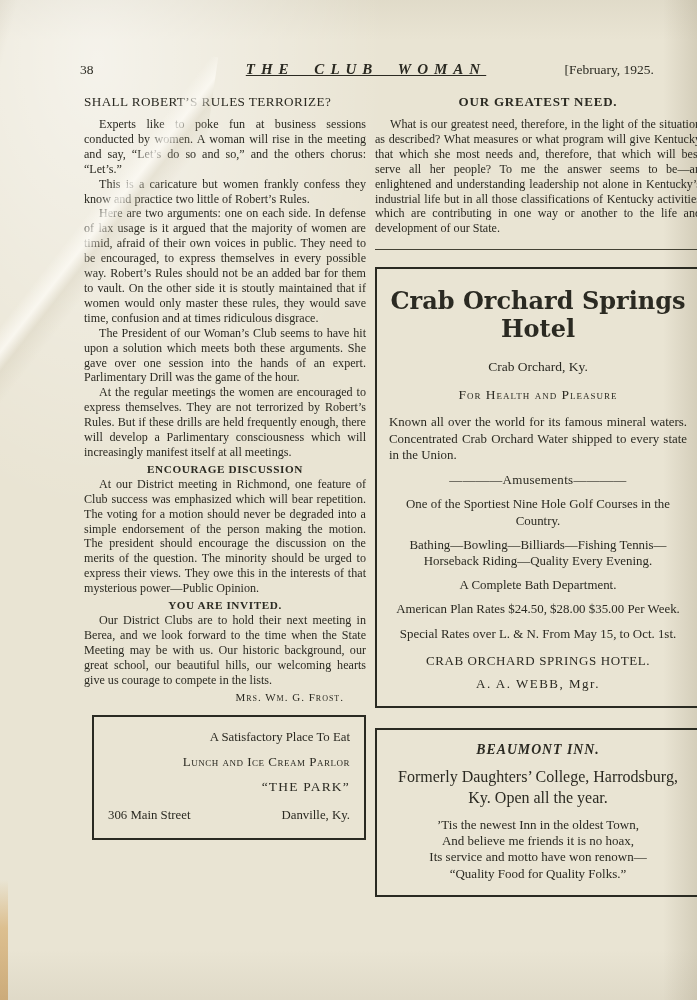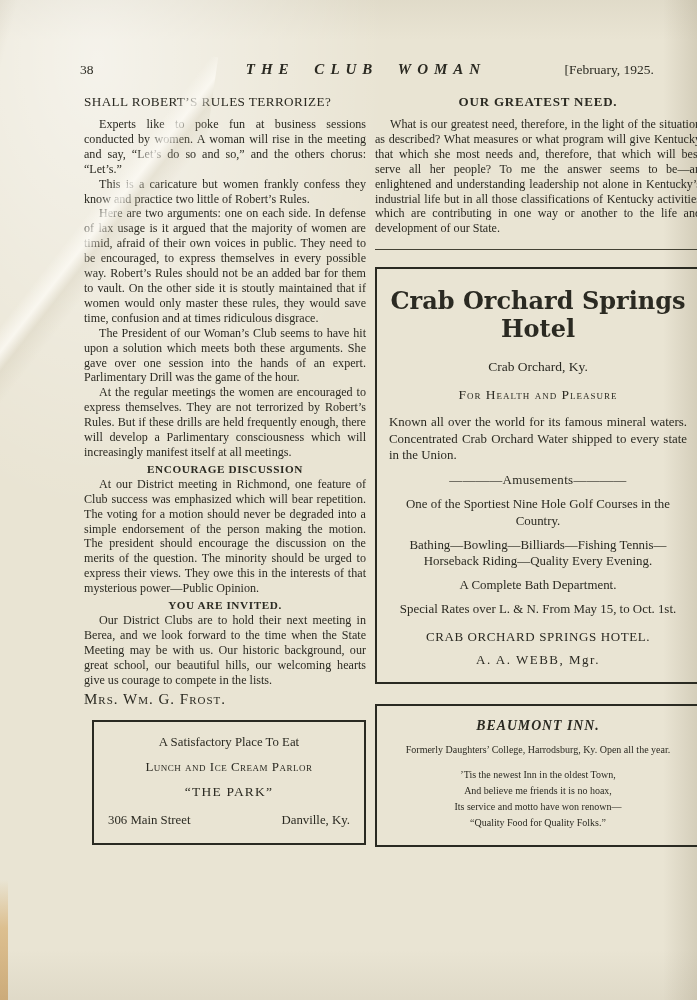--- a/index.html
+++ b/index.html
@@ -29,21 +29,21 @@
     position:absolute;left:0;bottom:0;width:8px;height:120px;
     background:linear-gradient(to top,#c79f66,#d9b67f 60%,rgba(217,182,127,0));
     opacity:.8;
   }
   
   .page-header{position:relative;height:24px;margin-bottom:16px;font-size:13.5px;}
   .page-num{position:absolute;left:-4px;bottom:0;}
   .journal-title{
     position:absolute;left:50%;transform:translateX(-50%);bottom:0;
     font-style:italic;font-weight:bold;font-size:15px;
-    letter-spacing:6px;word-spacing:10px;white-space:nowrap;
+    letter-spacing:6px;word-spacing:10px;white-space:nowrap;text-decoration:underline;
   }
   .issue-date{position:absolute;right:-6px;bottom:0;font-size:13.5px;}
   
   .columns{display:flex;gap:9px;align-items:flex-start;}
   .col-left{width:282px;flex:none;}
   .col-right{width:326px;flex:none;}
   .article-title{
     font-size:13.2px;font-weight:normal;letter-spacing:.4px;margin:0 0 7px 0;
   }
   .body-p{
@@ -52,26 +52,26 @@
   }
   .subhead{
     text-align:center;font-size:11.2px;font-weight:bold;letter-spacing:.6px;
     margin:3px 0 2px 0;
   }
   .head-center{
     text-align:center;font-size:13px;font-weight:bold;letter-spacing:.8px;
     margin:0 0 7px 0;
   }
   .signature{
-    padding-right:22px;font-variant:small-caps;
-    font-size:15px;letter-spacing:1px;margin-top:3px;
+    text-align:right;padding-right:22px;font-variant:small-caps;
+    font-size:11px;letter-spacing:1px;margin-top:3px;
   }
   
   .ad-box{border:2px solid #2a2a22;}
-  .ad-park{margin-top:12px;margin-left:8px;padding:13px 14px 15px;text-align:center;}
+  .ad-park{margin-top:12px;margin-left:8px;padding:13px 14px 15px;text-align:right;}
   .park-line1{font-size:12.8px;}
   .park-line2{font-variant:small-caps;font-size:13px;letter-spacing:.5px;margin-top:9px;}
   .park-name{font-size:13.5px;letter-spacing:1.2px;margin-top:9px;}
   .park-row{display:flex;justify-content:space-between;margin-top:13px;font-size:12.8px;}
   
   .divider{border:none;border-top:1.4px solid #434134;margin:13px 0 17px 0;}
   .ad-crab{padding:12px 12px 14px;text-align:center;}
   .crab-title{
     font-family:"DejaVu Serif","Liberation Serif",serif;
     font-weight:bold;font-size:24px;line-height:28px;margin:6px 0 16px 0;
@@ -79,22 +79,22 @@
   .crab-loc{font-size:13.5px;margin-top:13px;}
   .crab-tag{font-variant:small-caps;font-size:13.5px;letter-spacing:1px;margin-top:12px;}
   .crab-body{font-size:12.9px;line-height:16.4px;text-align:justify;margin-top:11px;}
   .crab-amuse{font-size:13px;margin-top:9px;letter-spacing:.3px;}
   .crab-center{font-size:12.9px;line-height:16.2px;margin-top:8px;}
   .crab-name{font-size:13px;letter-spacing:.6px;margin-top:11px;}
   .crab-mgr{font-size:13px;letter-spacing:1.5px;margin-top:7px;}
   
   .ad-beaumont{margin-top:20px;padding:10px 13px 13px;text-align:center;}
   .bmt-title{font-style:italic;font-weight:bold;font-size:13.8px;letter-spacing:1px;margin-top:2px;}
-  .bmt-info{font-size:10px;line-height:16px;margin-top:8px;}
-  .bmt-poem{margin-top:9px;font-size:10px;line-height:16.2px;}
+  .bmt-info{font-size:16px;line-height:21px;margin-top:8px;}
+  .bmt-poem{margin-top:9px;font-size:13px;line-height:16.2px;}
 </style>
 </head>
 <body>
 
 <div class="page">
   <div class="crease"></div>
   <div class="edge-tan"></div>
 
   <div class="page-header">
     <span class="page-num">38</span>
@@ -139,20 +139,21 @@
 
       <div class="ad-box ad-crab">
         <div class="crab-title">Crab Orchard Springs Hotel</div>
         <div class="crab-loc">Crab Orchard, Ky.</div>
         <div class="crab-tag">For Health and Pleasure</div>
         <div class="crab-body">Known all over the world for its famous mineral waters.  Concentrated Crab Orchard Water shipped to every state in the Union.</div>
         <div class="crab-amuse">————Amusements————</div>
         <div class="crab-center">One of the Sportiest Nine Hole Golf Courses in the Country.</div>
         <div class="crab-center">Bathing—Bowling—Billiards—Fishing Tennis—Horseback Riding—Quality Every Evening.</div>
         <div class="crab-center">A Complete Bath Department.</div>
+        <div class="crab-center">American Plan Rates $24.50, $28.00 $35.00 Per Week.</div>
         <div class="crab-center">Special Rates over L. &amp; N. From May 15, to Oct. 1st.</div>
         <div class="crab-name">CRAB ORCHARD SPRINGS HOTEL.</div>
         <div class="crab-mgr">A. A. WEBB, Mgr.</div>
       </div>
 
       <div class="ad-box ad-beaumont">
         <div class="bmt-title">BEAUMONT INN.</div>
         <div class="bmt-info">Formerly Daughters’ College, Harrodsburg, Ky.  Open all the year.</div>
         <div class="bmt-poem">
           <div>’Tis the newest Inn in the oldest Town,</div>

